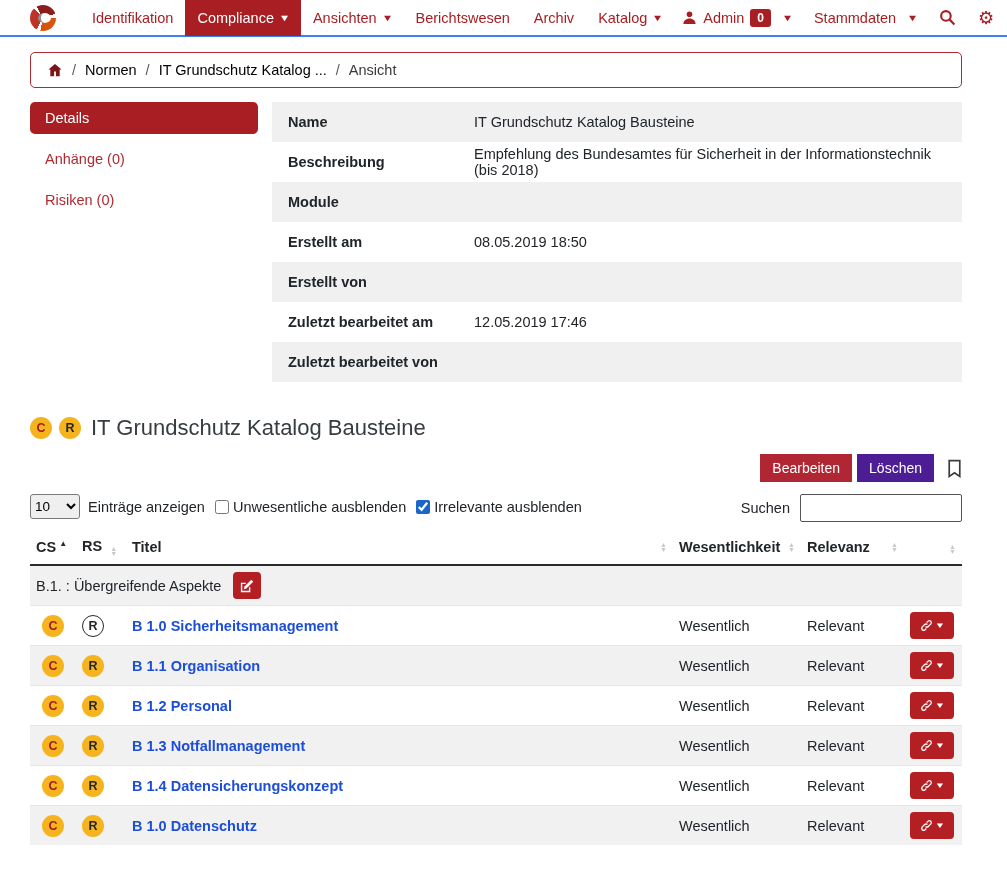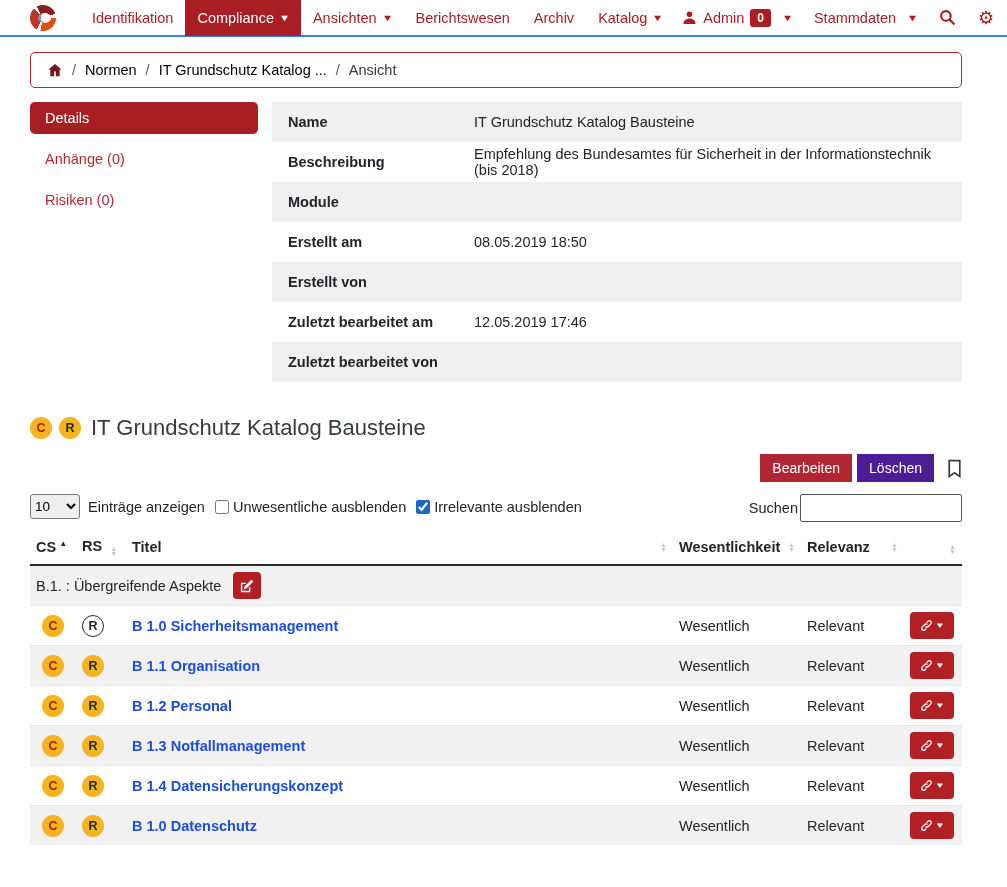--- a/index.html
+++ b/index.html
@@ -57,21 +57,21 @@
   .bookmark-wrap { margin-left:8px; display:inline-flex; cursor:pointer; }
 
   
   .controls { display:flex; justify-content:space-between; align-items:flex-start; margin:4px 45px 8px 30px; }
   .controls-left { display:flex; flex-direction:row; gap:10px; }
   .page-size-row { display:flex; align-items:center; gap:8px; }
   select.page-size { width:50px; height:25px; border:1px solid #7a7a7a; border-radius:3px; font-size:13.5px;
     font-family:"Liberation Sans", sans-serif; }
   .check-row { display:flex; align-items:center; gap:4px; }
   .check-row input { width:14px; height:14px; accent-color:#1b66c9; }
-  .search-row { display:flex; align-items:center; gap:2px; }
+  .search-row { display:flex; align-items:center; gap:10px; }
   .search-input { width:162px; height:28px; border:1px solid #555; border-radius:2px; padding:0 6px;
     font-family:"Liberation Sans", sans-serif; }
 
   
   table.dt { border-collapse:collapse; margin:6px 45px 0 30px; width:932px; table-layout:fixed; }
   .dt th { text-align:left; padding:8px 6px; border-bottom:2px solid #2b2b2b; font-weight:bold; white-space:nowrap; }
   .dt col.c-cs { width:46px; } .dt col.c-rs { width:50px; } .dt col.c-titel { width:auto; }
   .dt col.c-wes { width:128px; } .dt col.c-rel { width:103px; } .dt col.c-act { width:58px; }
   .sort-idle { float:right; display:inline-flex; flex-direction:column; color:#c9c9c9; font-size:7px; line-height:5px; margin-top:3px; }
   .sort-asc { color:#2b2b2b; font-size:8px; vertical-align:6px; margin-left:3px; }

